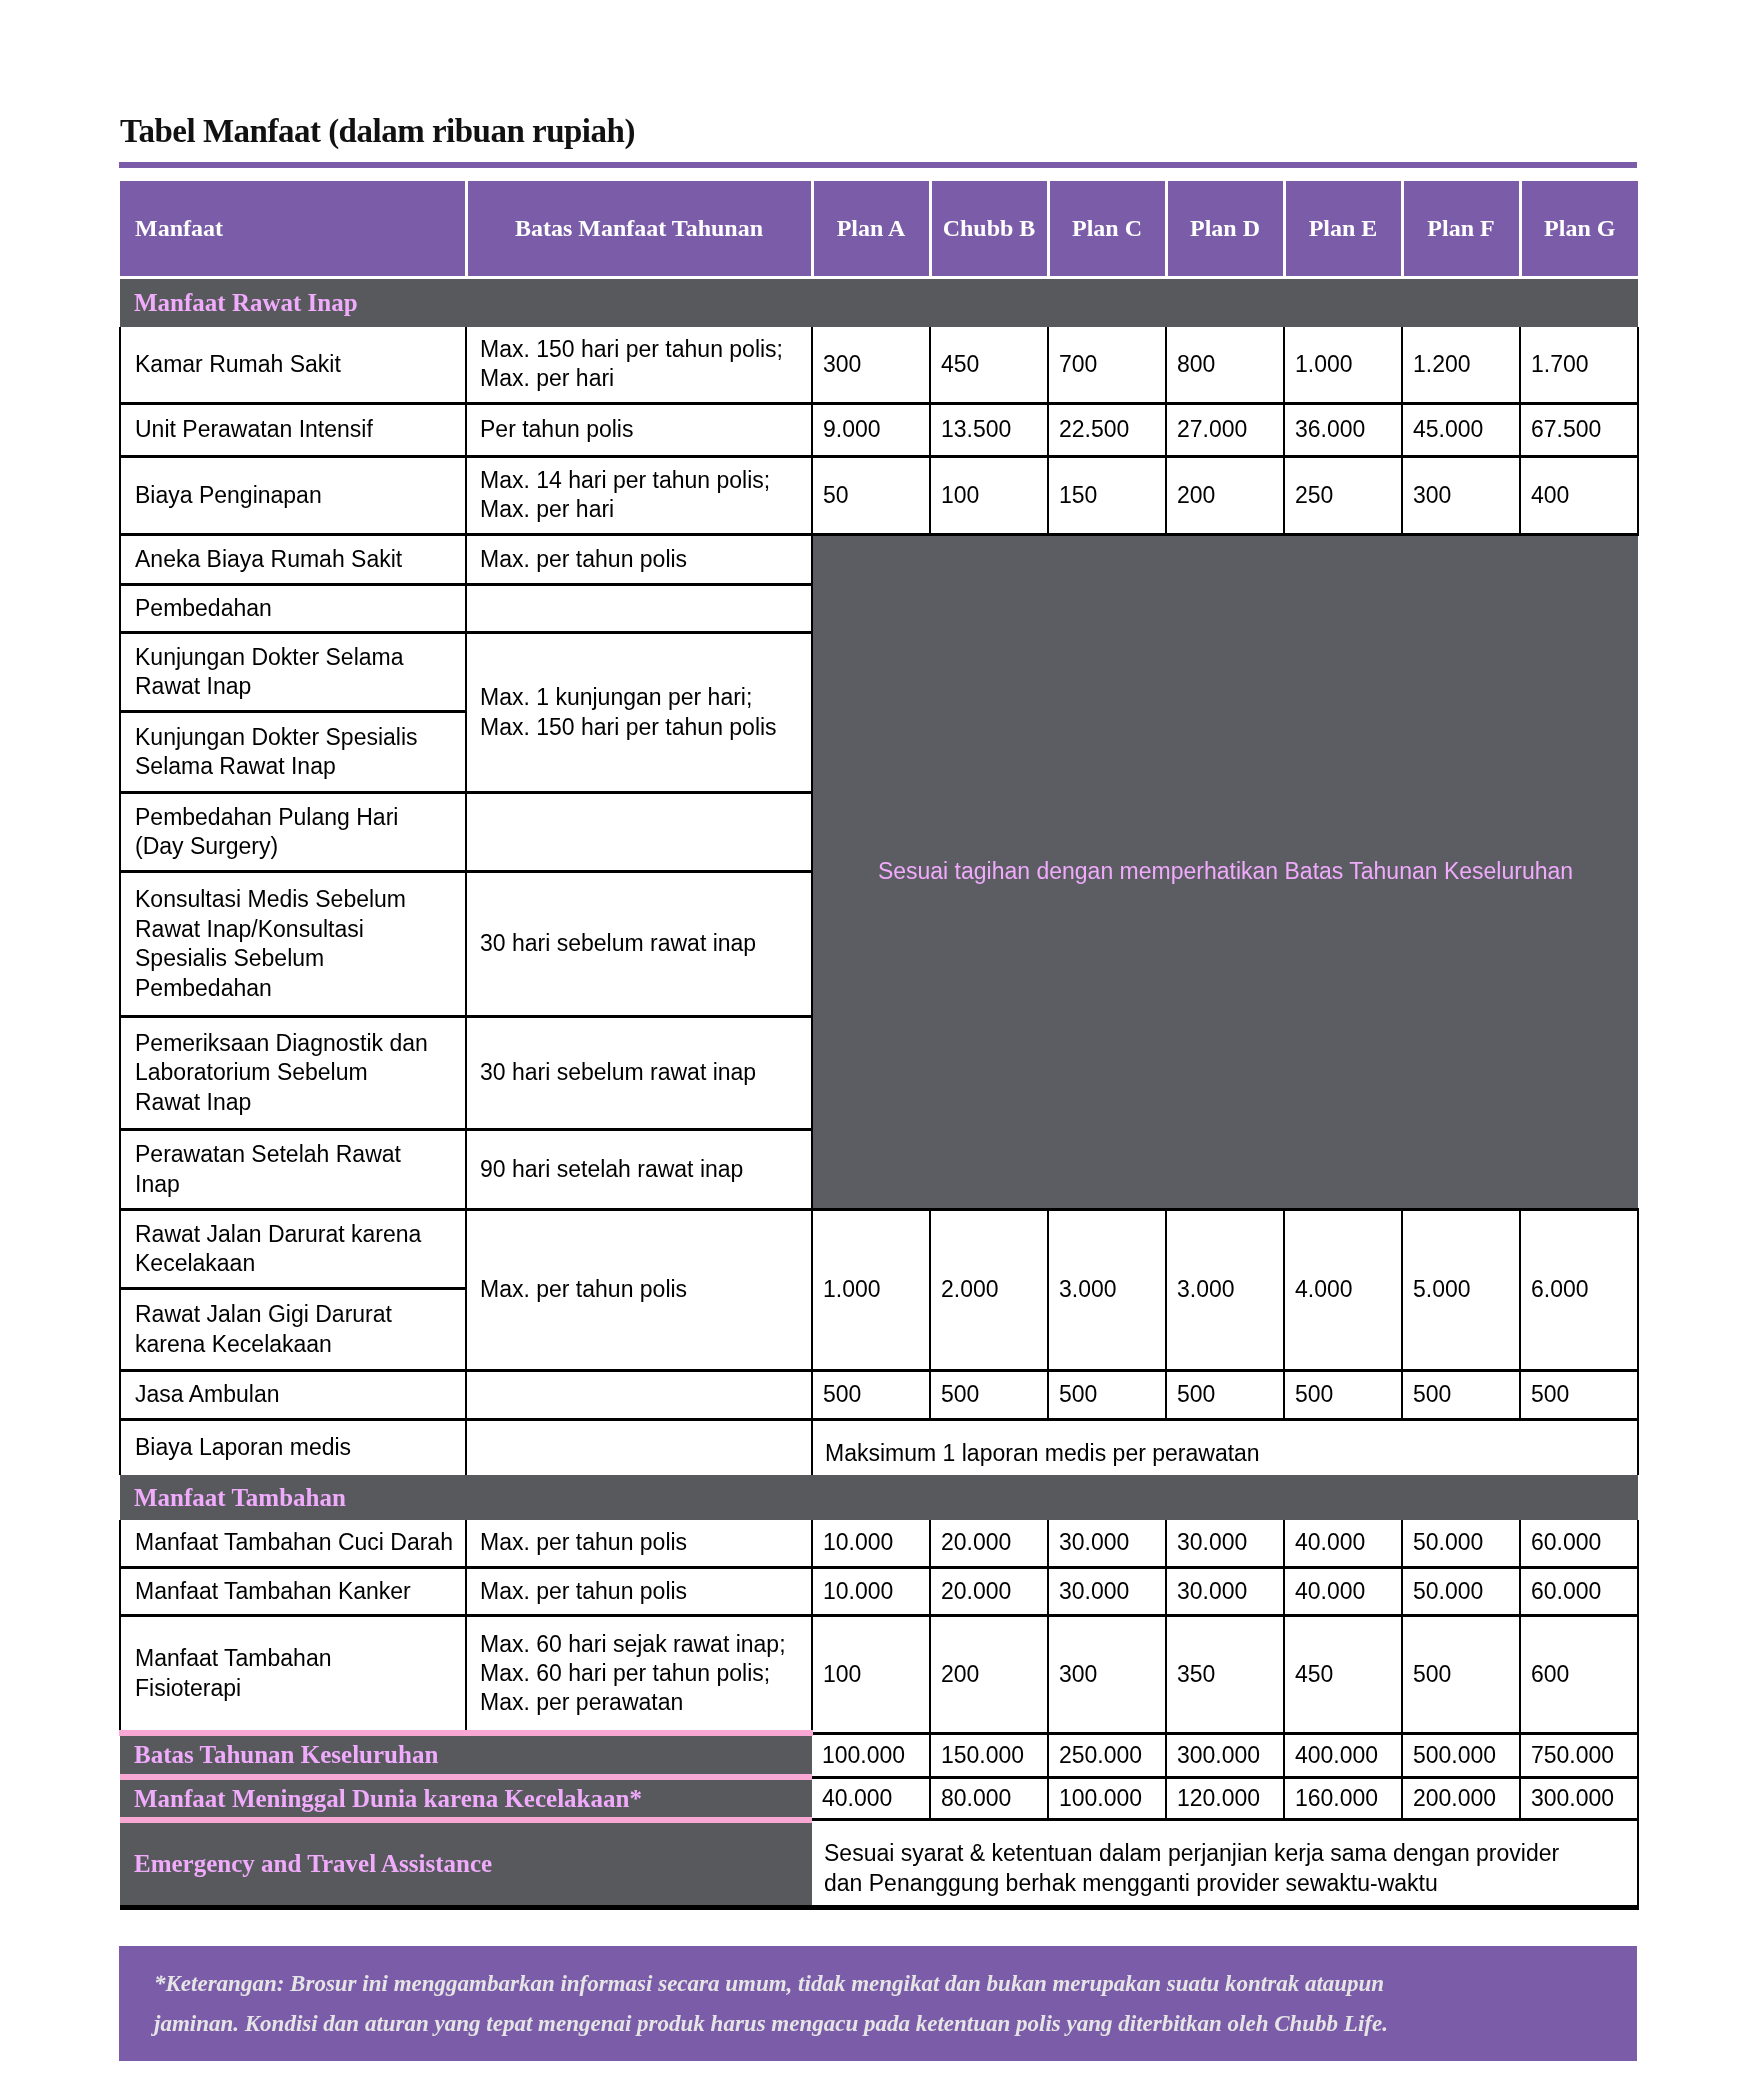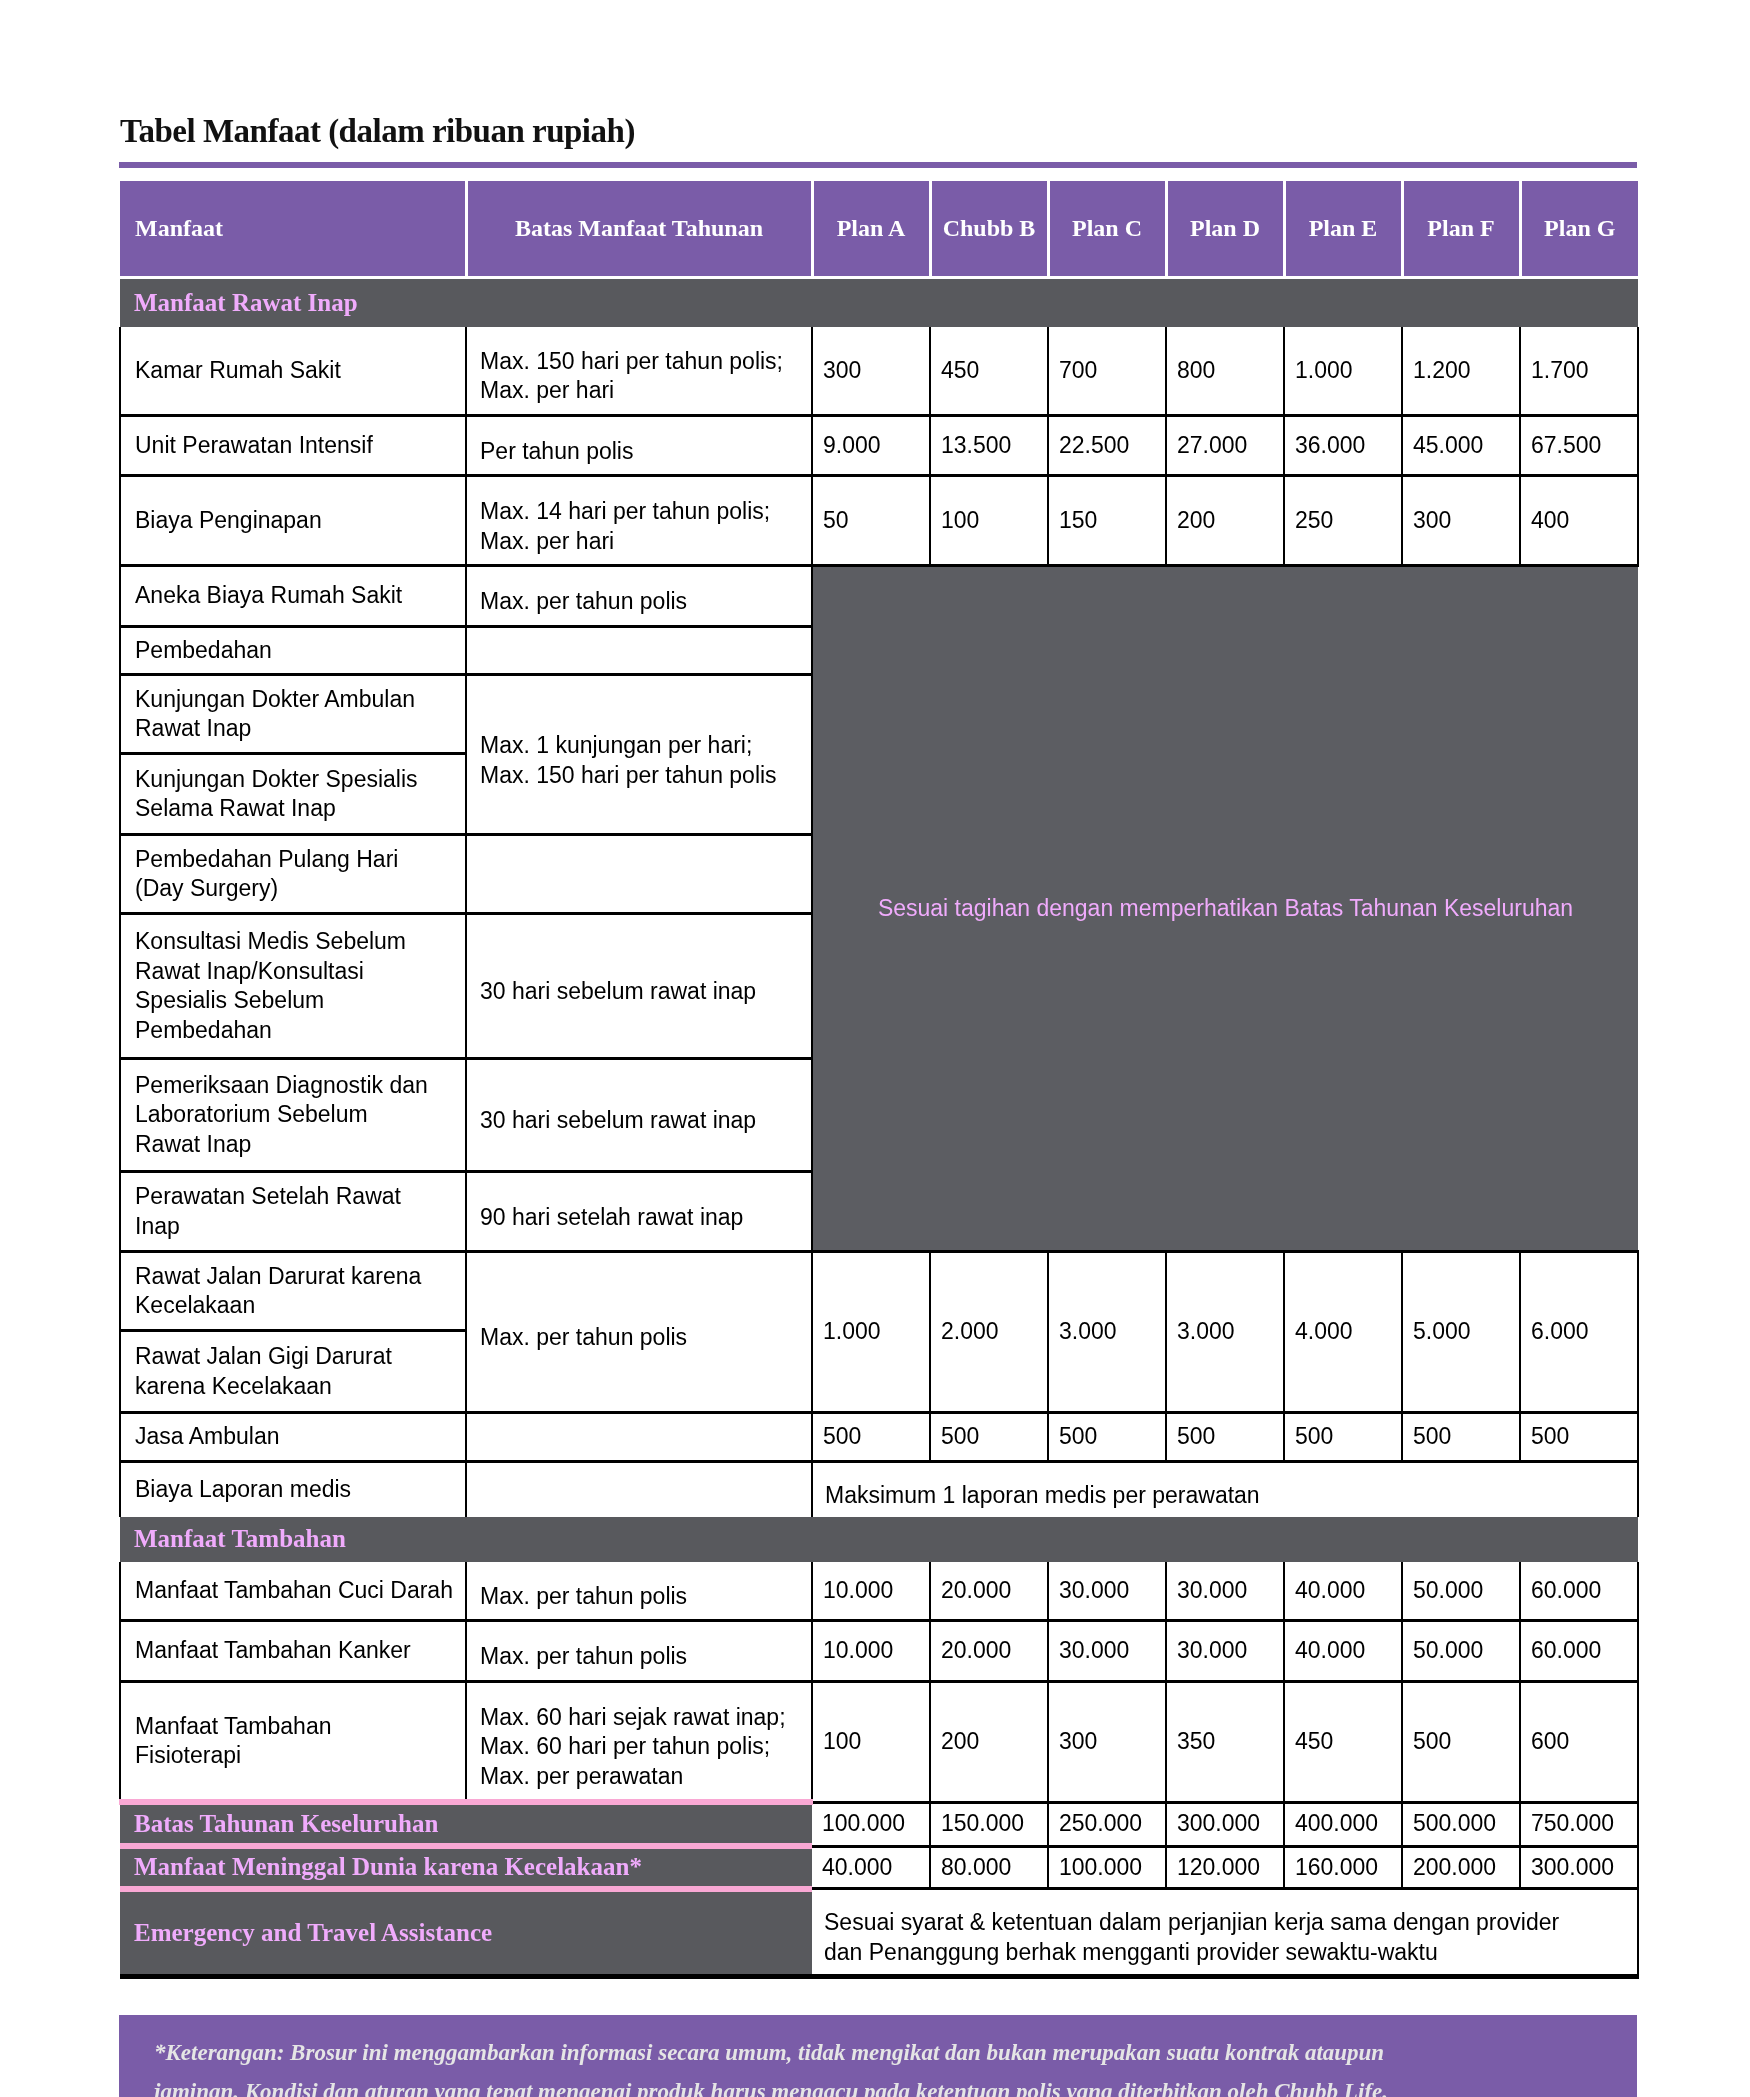--- a/index.html
+++ b/index.html
@@ -39,21 +39,21 @@
   }
   td.glab{border-top:6px solid #f9a8d4;}
   td.glab.gend{border-bottom:5px solid #000;}
 
   
   td.lab,td.lim,td.val,td.note{
     background:#fff;font-size:23px;line-height:1.28;vertical-align:middle;
     border-bottom:3px solid #000;border-right:2px solid #000;white-space:pre-line;
   }
   td.lab{border-left:2px solid #000;padding:8px 9px 8px 14px;}
-  td.lim{padding:20px 7px 8px 13px;margin-left:8px;}
+  td.lim{padding:8px 7px 8px 13px;margin-left:8px;}
   td.val{padding:5px 4px 5px 10px;}
   td.note{padding:18px 4px 7px 12px;}
   td.nb{border-bottom:none;}
   td.bt{border-top:3px solid #000;}
   td.bend{border-bottom:5px solid #000;}
 
   
   td.gmerge{
     background:#5c5d62;color:#f0abfc;font-size:23px;text-align:center;vertical-align:middle;
     border:none;padding:10px;
@@ -146,21 +146,21 @@
     <td class="lim">Max. per tahun polis</td>
     <td class="gmerge" colspan="7" rowspan="8">Sesuai tagihan dengan memperhatikan Batas Tahunan Keseluruhan</td>
   </tr>
 
   <tr style="height:45px">
     <td class="lab">Pembedahan</td>
     <td class="lim"></td>
   </tr>
 
   <tr style="height:79px">
-    <td class="lab">Kunjungan Dokter Ambulan
+    <td class="lab">Kunjungan Dokter Selama
 Rawat Inap</td>
     <td class="lim" rowspan="2">Max. 1 kunjungan per hari;
 Max. 150 hari per tahun polis</td>
   </tr>
 
   <tr style="height:81px">
     <td class="lab">Kunjungan Dokter Spesialis
 Selama Rawat Inap</td>
   </tr>
 

